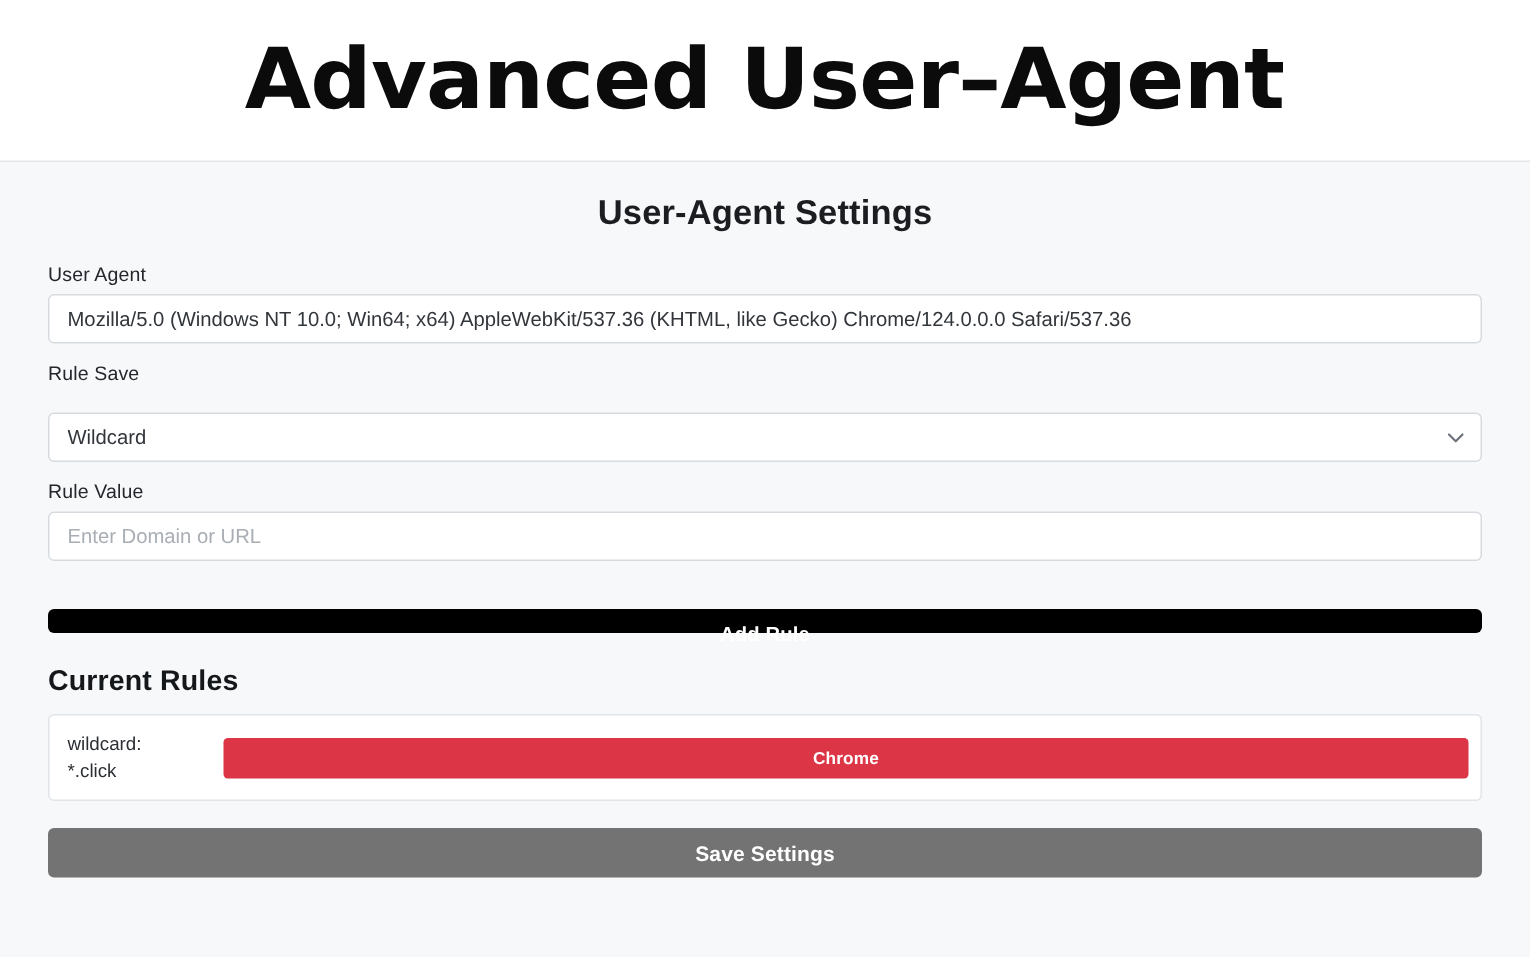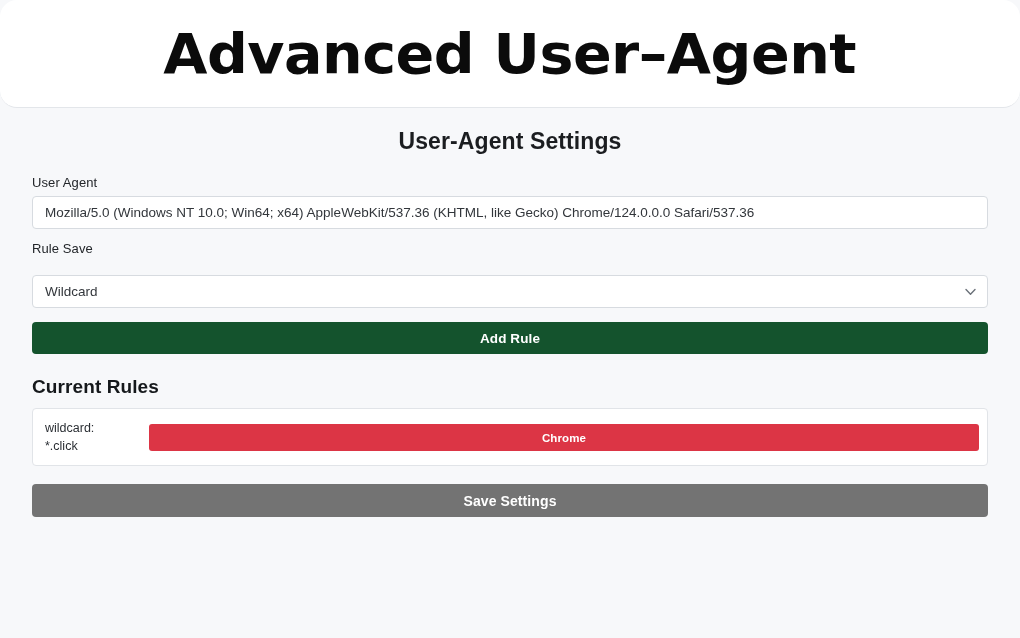--- a/index.html
+++ b/index.html
@@ -19,21 +19,20 @@
 
   
   .app-header {
     height: 108px;
     background: #ffffff;
     border-bottom: 1px solid #e3e6ea;
     display: flex;
     align-items: center;
     justify-content: center;
     box-sizing: border-box;
-    border-radius: 17px;
   }
   .app-title {
     margin: 0;
     font-family: "DejaVu Sans", sans-serif;
     font-weight: 700;
     font-size: 56px;
     line-height: 1;
     letter-spacing: -0.5px;
     color: #0b0b0b;
     white-space: nowrap;
@@ -117,24 +116,24 @@
     border-radius: 4px;
     color: #ffffff;
     font-family: "Liberation Sans", sans-serif;
     font-size: 13.5px;
     font-weight: 700;
     text-align: center;
     cursor: pointer;
     letter-spacing: 0.1px;
   }
   .btn-add {
-    background: #14532d;
-    height: 32px;
+    background: #000000;
+    height: 16px;
     line-height: 32px;
-    margin-top: 14px;
+    margin-top: 32px;
   }
   .btn-save {
     background: #737373;
     height: 33px;
     line-height: 33px;
     margin-top: 18px;
     font-size: 14px;
   }
   .btn-remove {
     background: #dc3545;
@@ -201,20 +200,24 @@
         <option>Wildcard</option>
       </select>
       <span class="select-caret">
         <svg width="11" height="8" viewBox="0 0 11 8" aria-hidden="true">
           <path d="M1 1.6 L5.5 6.2 L10 1.6" fill="none" stroke="#6b7179" stroke-width="1.4" stroke-linecap="round" stroke-linejoin="round"></path>
         </svg>
       </span>
     </div>
   </div>
 
+  <div class="field-group">
+    <label class="field-label">Rule Value</label>
+    <input class="text-input" type="text" placeholder="Enter Domain or URL" style="">
+  </div>
 
   <button class="btn btn-add">Add Rule</button>
 
   <h3 class="rules-heading">Current Rules</h3>
 
   <div class="rules-list">
     <div class="rule-row">
       <div class="rule-text">
         <span>wildcard:</span>
         <span>*.click</span>

